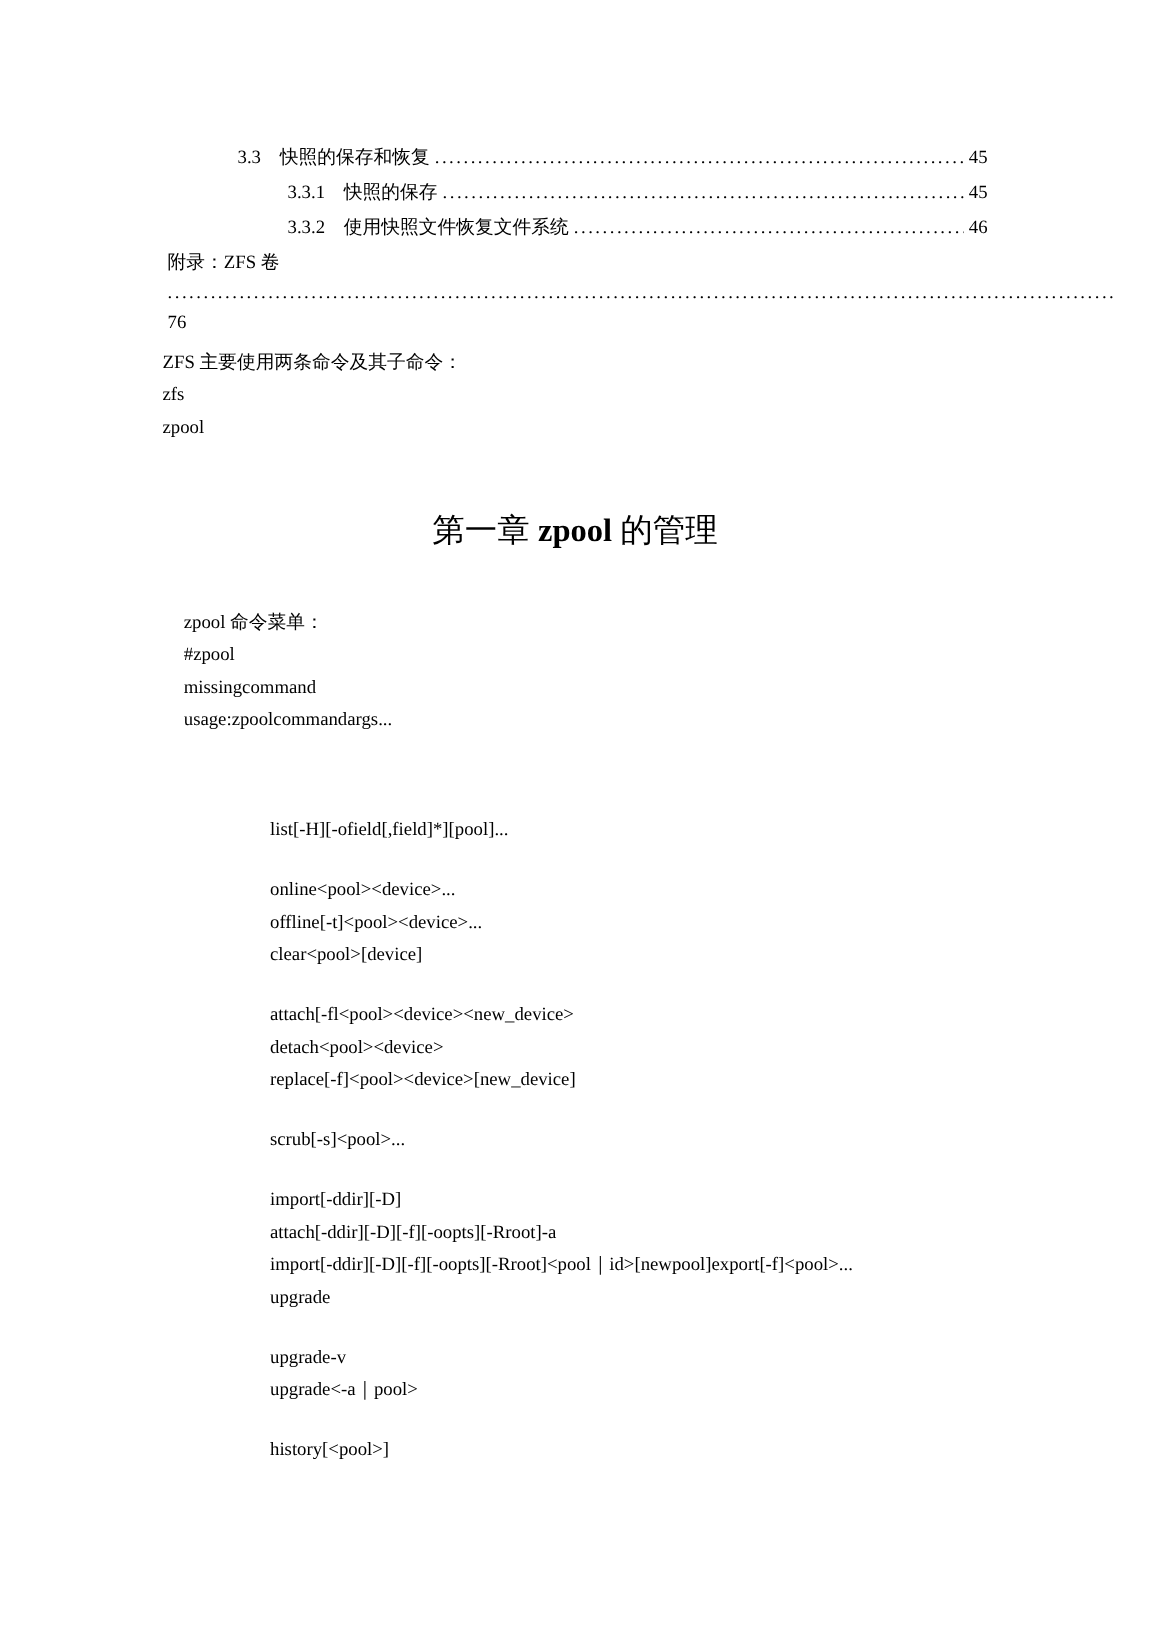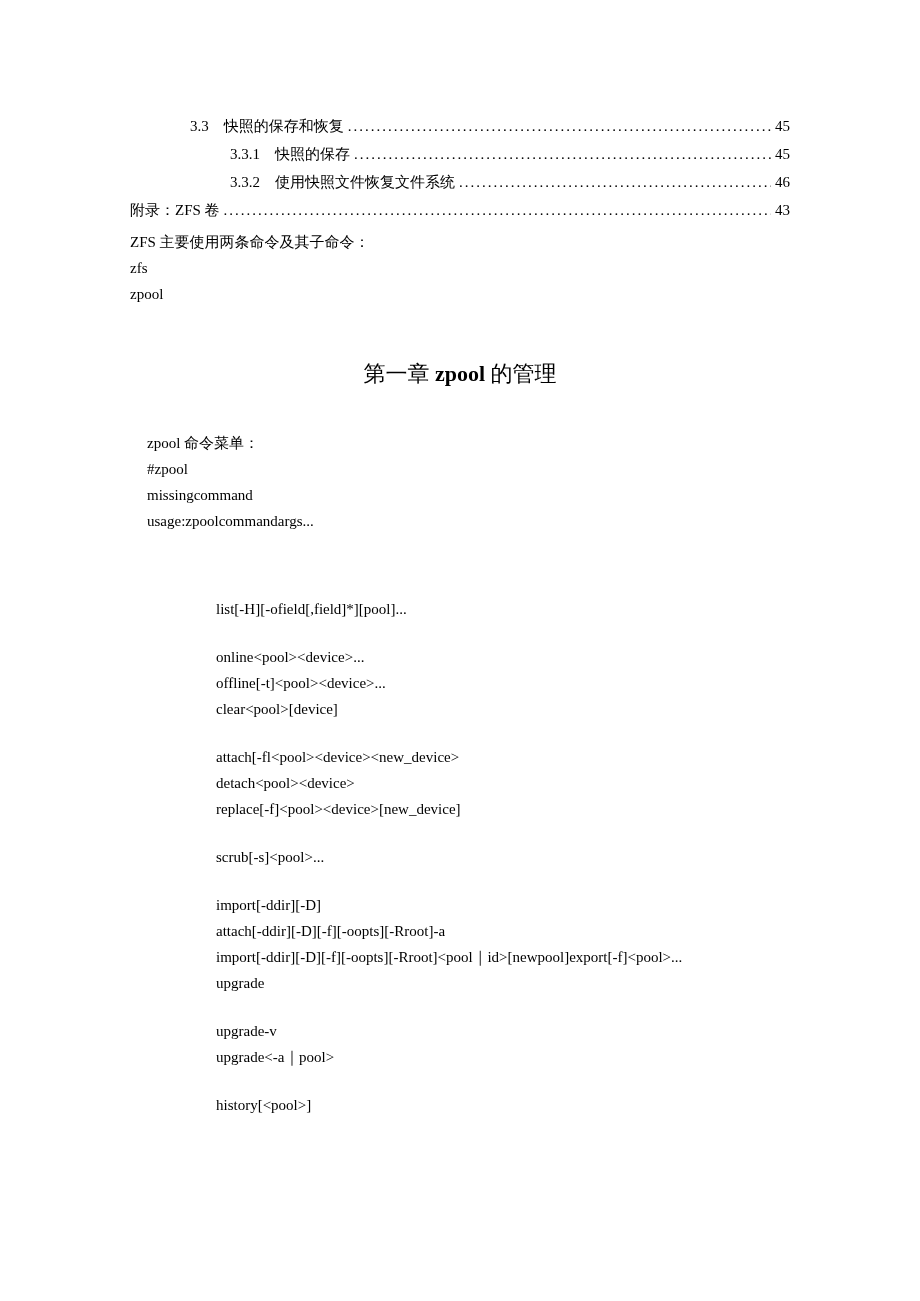--- a/index.html
+++ b/index.html
@@ -34,29 +34,29 @@
     margin: 0 4px;
   }
   .toc-leader::after {
     content: "....................................................................................................................................";
   }
   .toc-page {
     flex: 0 0 auto;
   }
   .indent-1 { padding-left: 60px; }
   .indent-2 { padding-left: 100px; }
-  .indent-0 { padding-left: 0; }
+  .indent-0 { padding-left: 0; flex-direction: column; }
   .body-block {
     margin-top: 8px;
   }
   .body-block p {
     margin: 2px 0;
   }
   h1 {
-    font-size: 22px;
+    font-size: 26px;
     font-weight: normal;
     text-align: center;
     margin: 50px 0 40px 0;
     font-family: "SimSun", serif;
   }
   h1 .bold {
     font-weight: bold;
   }
   .cmd-block {
     margin-top: 10px;
@@ -93,21 +93,21 @@
       <span class="toc-page">45</span>
     </div>
     <div class="toc-line indent-2">
       <span class="toc-label"><span>3.3.2</span>&nbsp;&nbsp;&nbsp;&nbsp;<span>使用快照文件恢复文件系统</span></span>
       <span class="toc-leader"></span>
       <span class="toc-page">46</span>
     </div>
     <div class="toc-line indent-0">
       <span class="toc-label">附录：ZFS 卷</span>
       <span class="toc-leader"></span>
-      <span class="toc-page">43</span>
+      <span class="toc-page">76</span>
     </div>
   </div>
 
   <div class="body-block">
     <p>ZFS 主要使用两条命令及其子命令：</p>
     <p>zfs</p>
     <p>zpool</p>
   </div>
 
   <h1>

